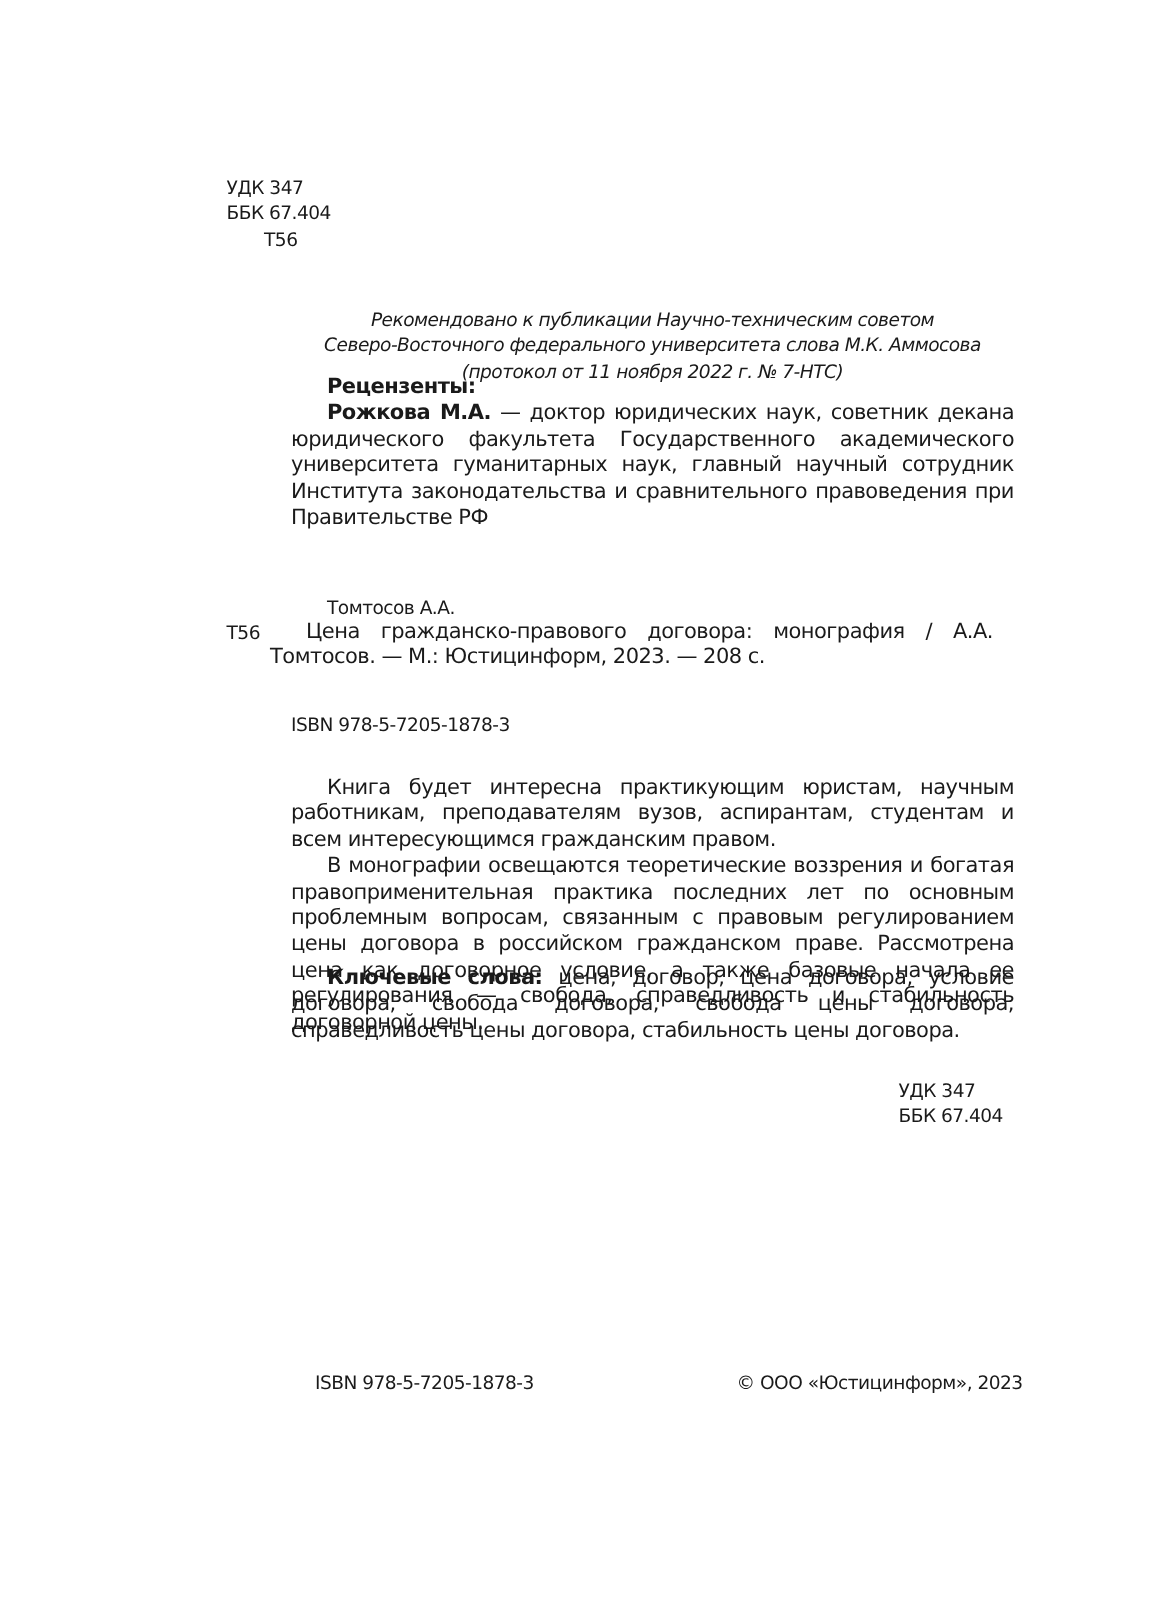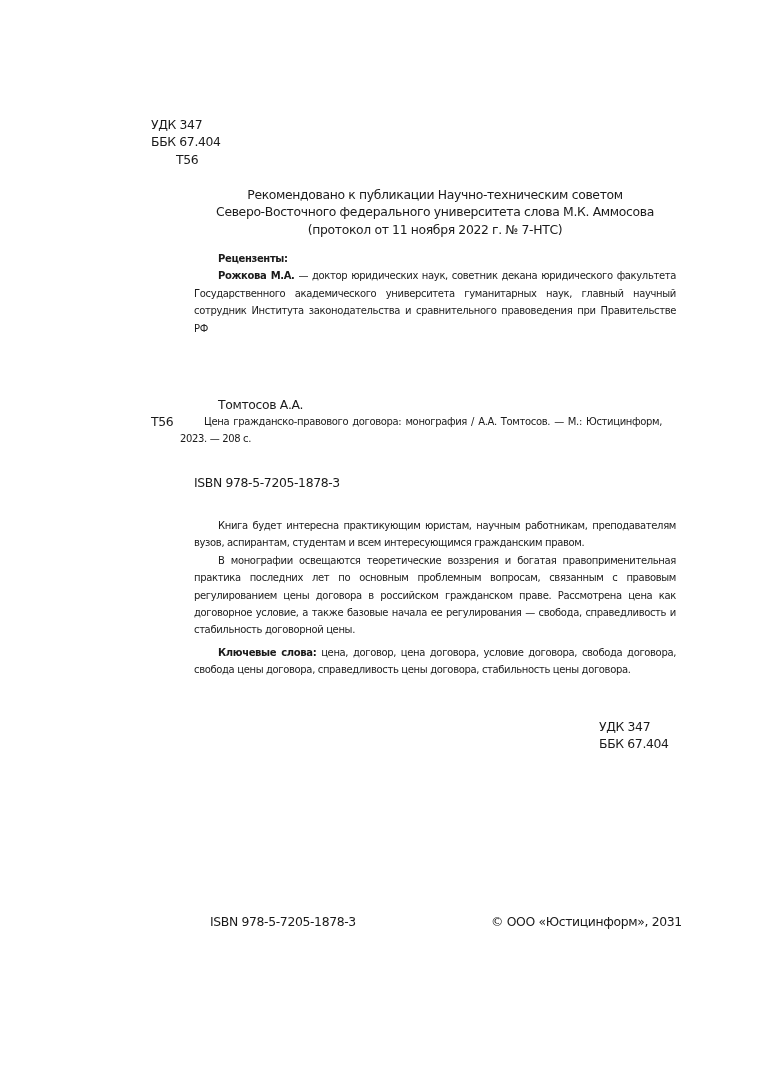--- a/index.html
+++ b/index.html
@@ -3,23 +3,23 @@
   <meta charset="utf-8">
   <style>
     html, body { margin: 0; padding: 0; background: #ffffff; }
     body { width: 776px; height: 1080px; position: relative; overflow: hidden;
            font-family: "DejaVu Sans", sans-serif; color: #1a1a1a; }
     .page { position: absolute; left: 0; top: 0; width: 776px; height: 1080px; background: #fff; margin-left: 32px; }
     .abs { position: absolute; }
     .t { font-size: 12.4px; line-height: 17.4px; letter-spacing: -0.35px; white-space: nowrap; }
     .codes-top { left: 119px; top: 116px; }
     .codes-top .t56 { padding-left: 25px; }
-    .recommend { left: 160px; top: 186px; width: 486px; text-align: center; }
+    .recommend { left: 160px; top: 204px; width: 486px; text-align: center; font-style: italic; }
     .reviewers { left: 162px; top: 250px; width: 482px; }
-    .block { font-size: 10px; line-height: 17.4px; letter-spacing: -0.35px; text-align: justify; }
+    .block { font-size: 14px; line-height: 17.4px; letter-spacing: -0.35px; text-align: justify; }
     .indent { text-indent: 24px; }
     .b { font-weight: bold; }
     .author { left: 186px; top: 396px; font-weight: normal; }
     .t56-left { left: 119px; top: 413px; }
     .biblio { left: 148px; top: 413px; width: 482px; }
     .isbn1 { left: 162px; top: 474px; }
     .annot { left: 162px; top: 517px; width: 482px; }
     .keywords { left: 162px; top: 644px; width: 482px; }
     .codes-bottom { left: 567px; top: 718px; }
     .isbn2 { left: 178px; top: 913px; }
@@ -63,15 +63,15 @@
   <div class="abs block indent keywords">
     <span class="b">Ключевые слова:</span><span> цена, договор, цена договора, условие договора, свобода договора, свобода цены договора, справедливость цены договора, стабильность цены договора.</span>
   </div>
 
   <div class="abs t codes-bottom">
     <div>УДК 347</div>
     <div>ББК 67.404</div>
   </div>
 
   <div class="abs t isbn2">ISBN 978-5-7205-1878-3</div>
-  <div class="abs t copyright">© ООО «Юстицинформ», 2031</div>
+  <div class="abs t copyright">© ООО «Юстицинформ», 2023</div>
 
 </div>
 
 </body></html>

